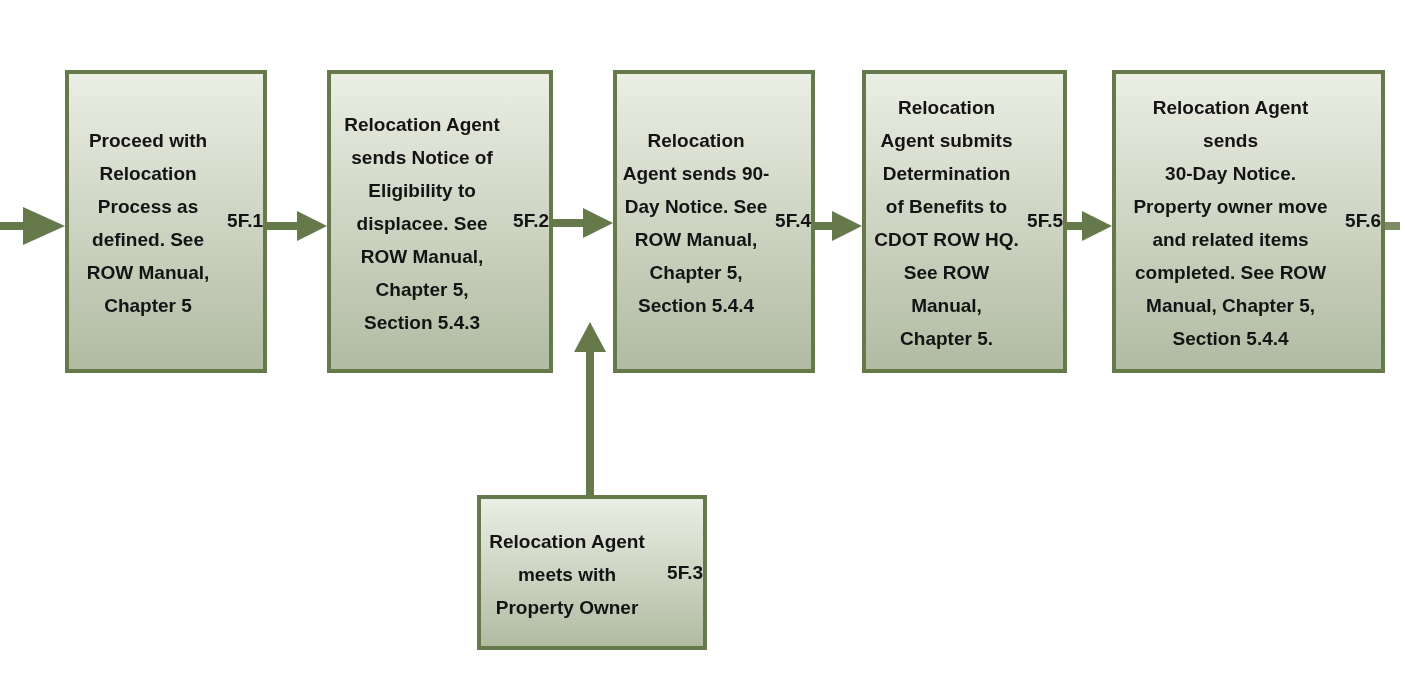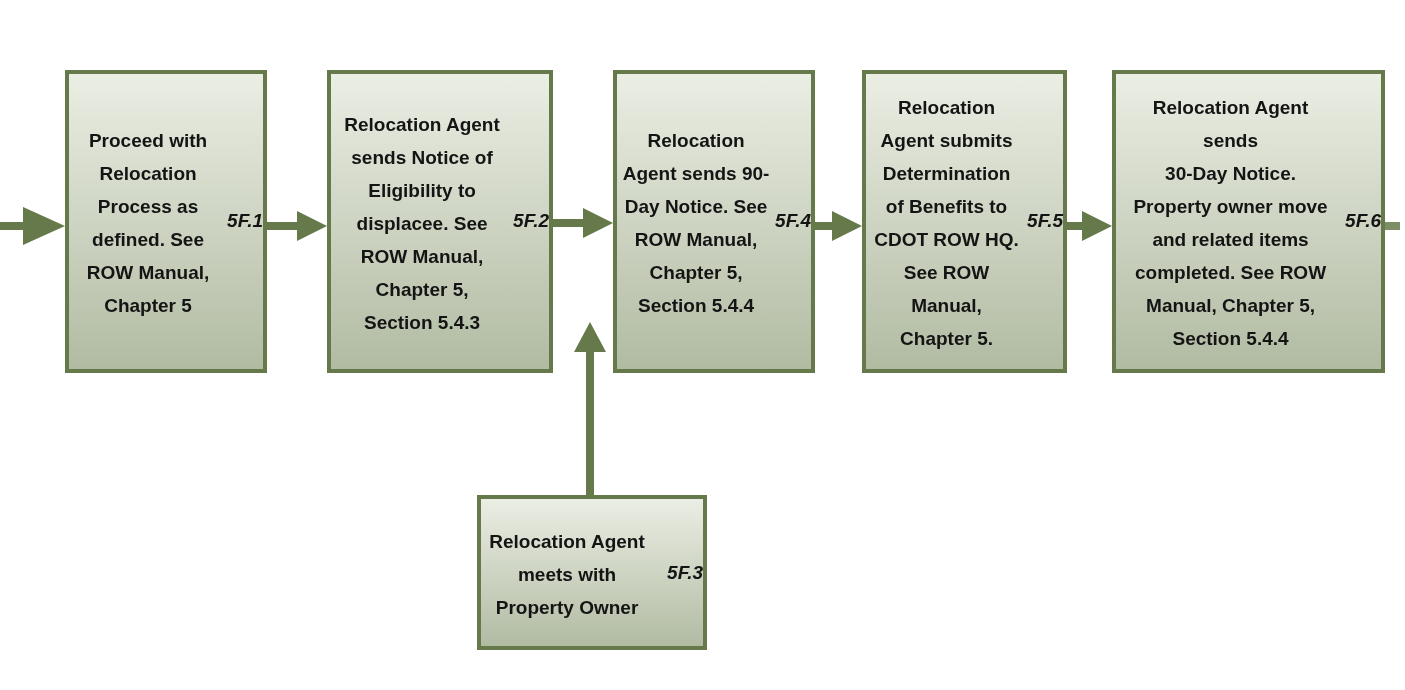--- a/index.html
+++ b/index.html
@@ -35,21 +35,20 @@
     white-space: pre-line;
     font-size: 19px;
     line-height: 33px;
     padding-top: 3px;
     width: 100%;
   }
   .box-id {
     font-size: 19px;
     line-height: 33px;
     padding-bottom: 3px;
-    font-style: italic;
   }
   
   .arrow-h { position: absolute; height: 36px; }
   .arrow-h .shaft {
     position: absolute; left: 0; top: 14px; height: 8px;
     background: var(--accent);
   }
   .arrow-h .head {
     position: absolute; right: 0; top: 3px;
     width: 0; height: 0;

